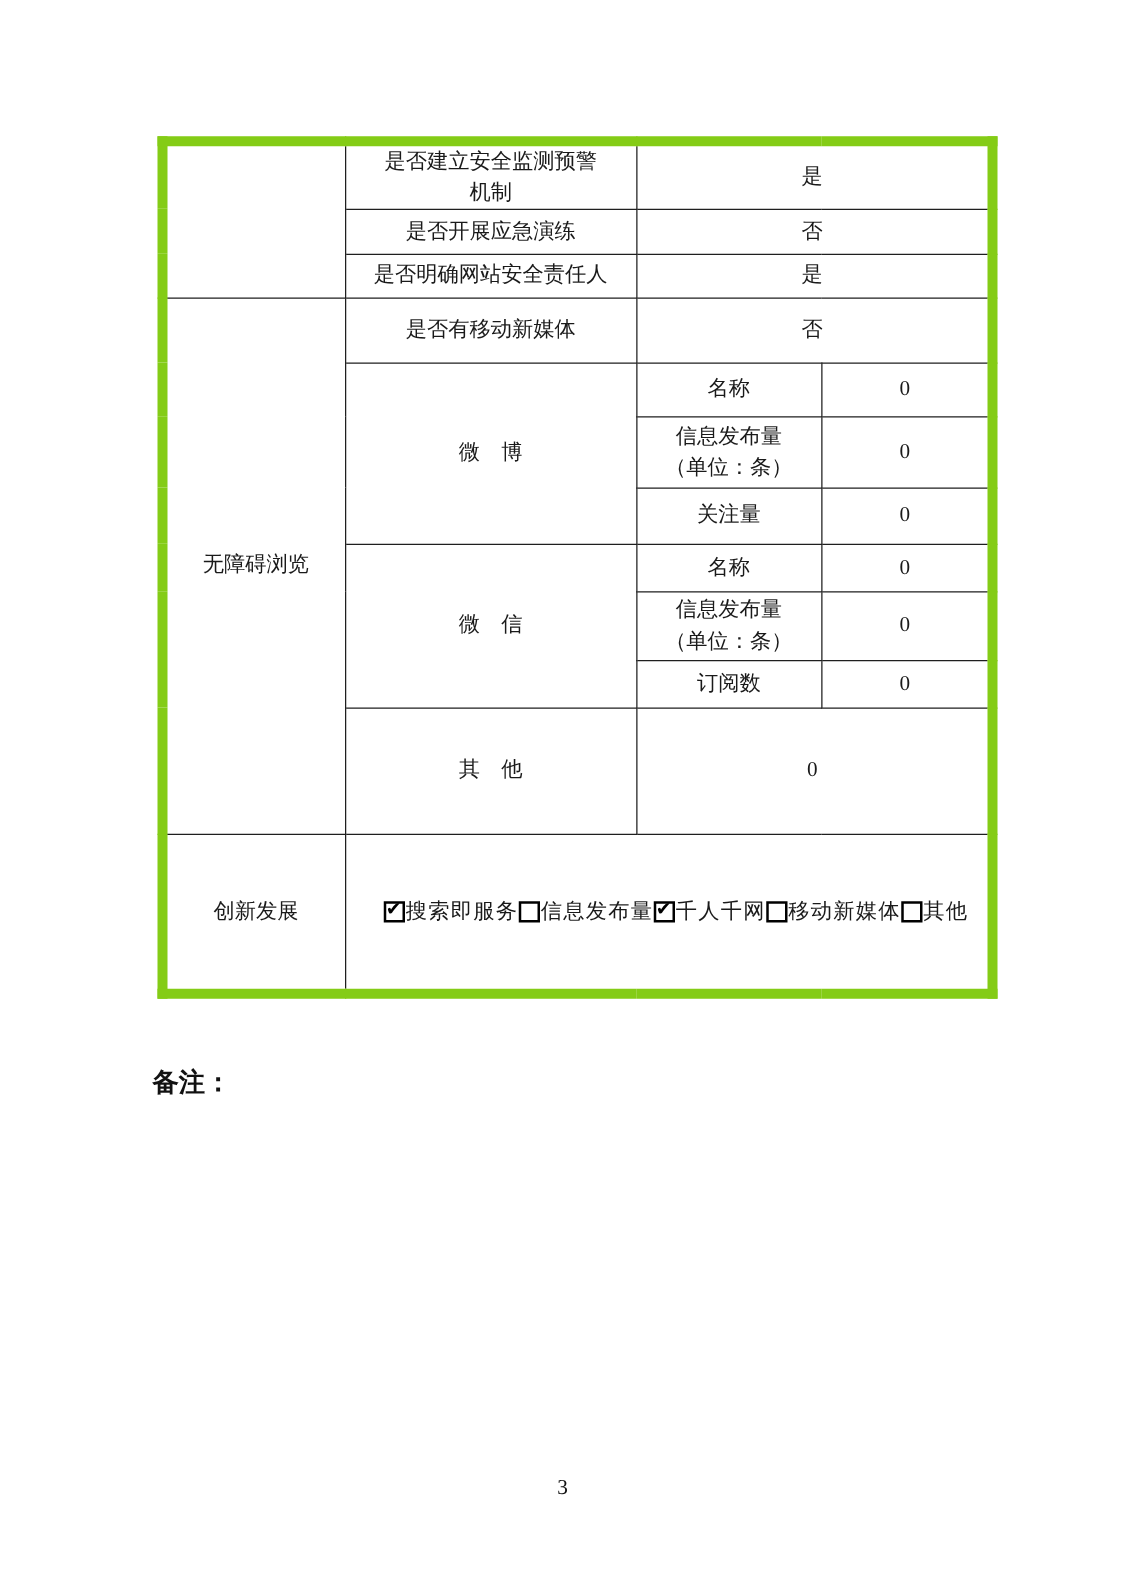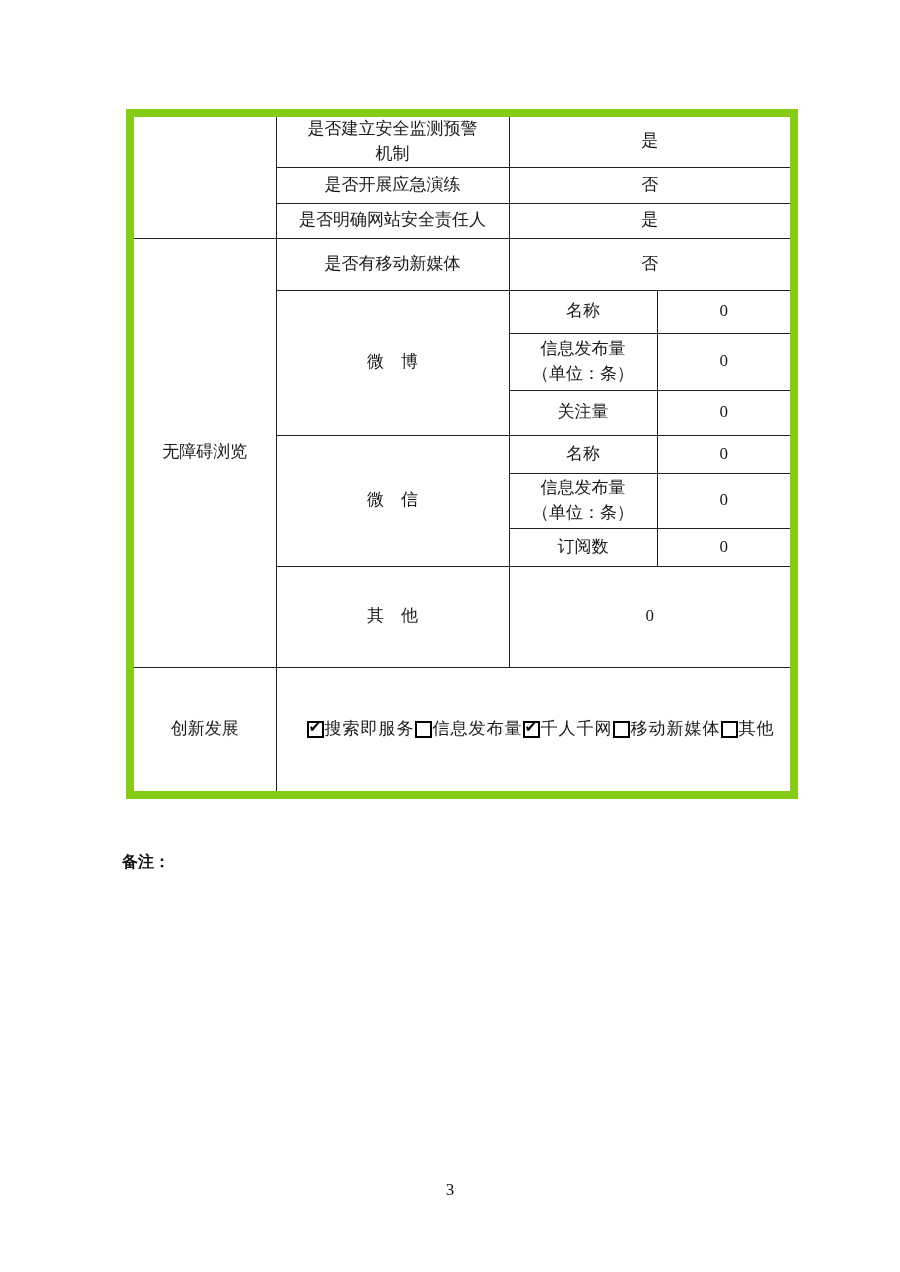--- a/index.html
+++ b/index.html
@@ -62,21 +62,21 @@
     font-size: 15px;
     font-weight: bold;
     color: #000;
     font-family: "DejaVu Sans", sans-serif;
     line-height: 1;
   }
   .cb-lbl { font-size: 17px; letter-spacing: 1px; }
   .notes {
     position: absolute;
     left: 122px; top: 852px;
-    font-size: 16px;
+    font-size: 21px;
     font-weight: bold;
     color: #111;
   }
   .pageno {
     position: absolute;
     left: 0; top: 1180px;
     width: 900px;
     text-align: center;
     font-size: 17px;
     color: #111;

